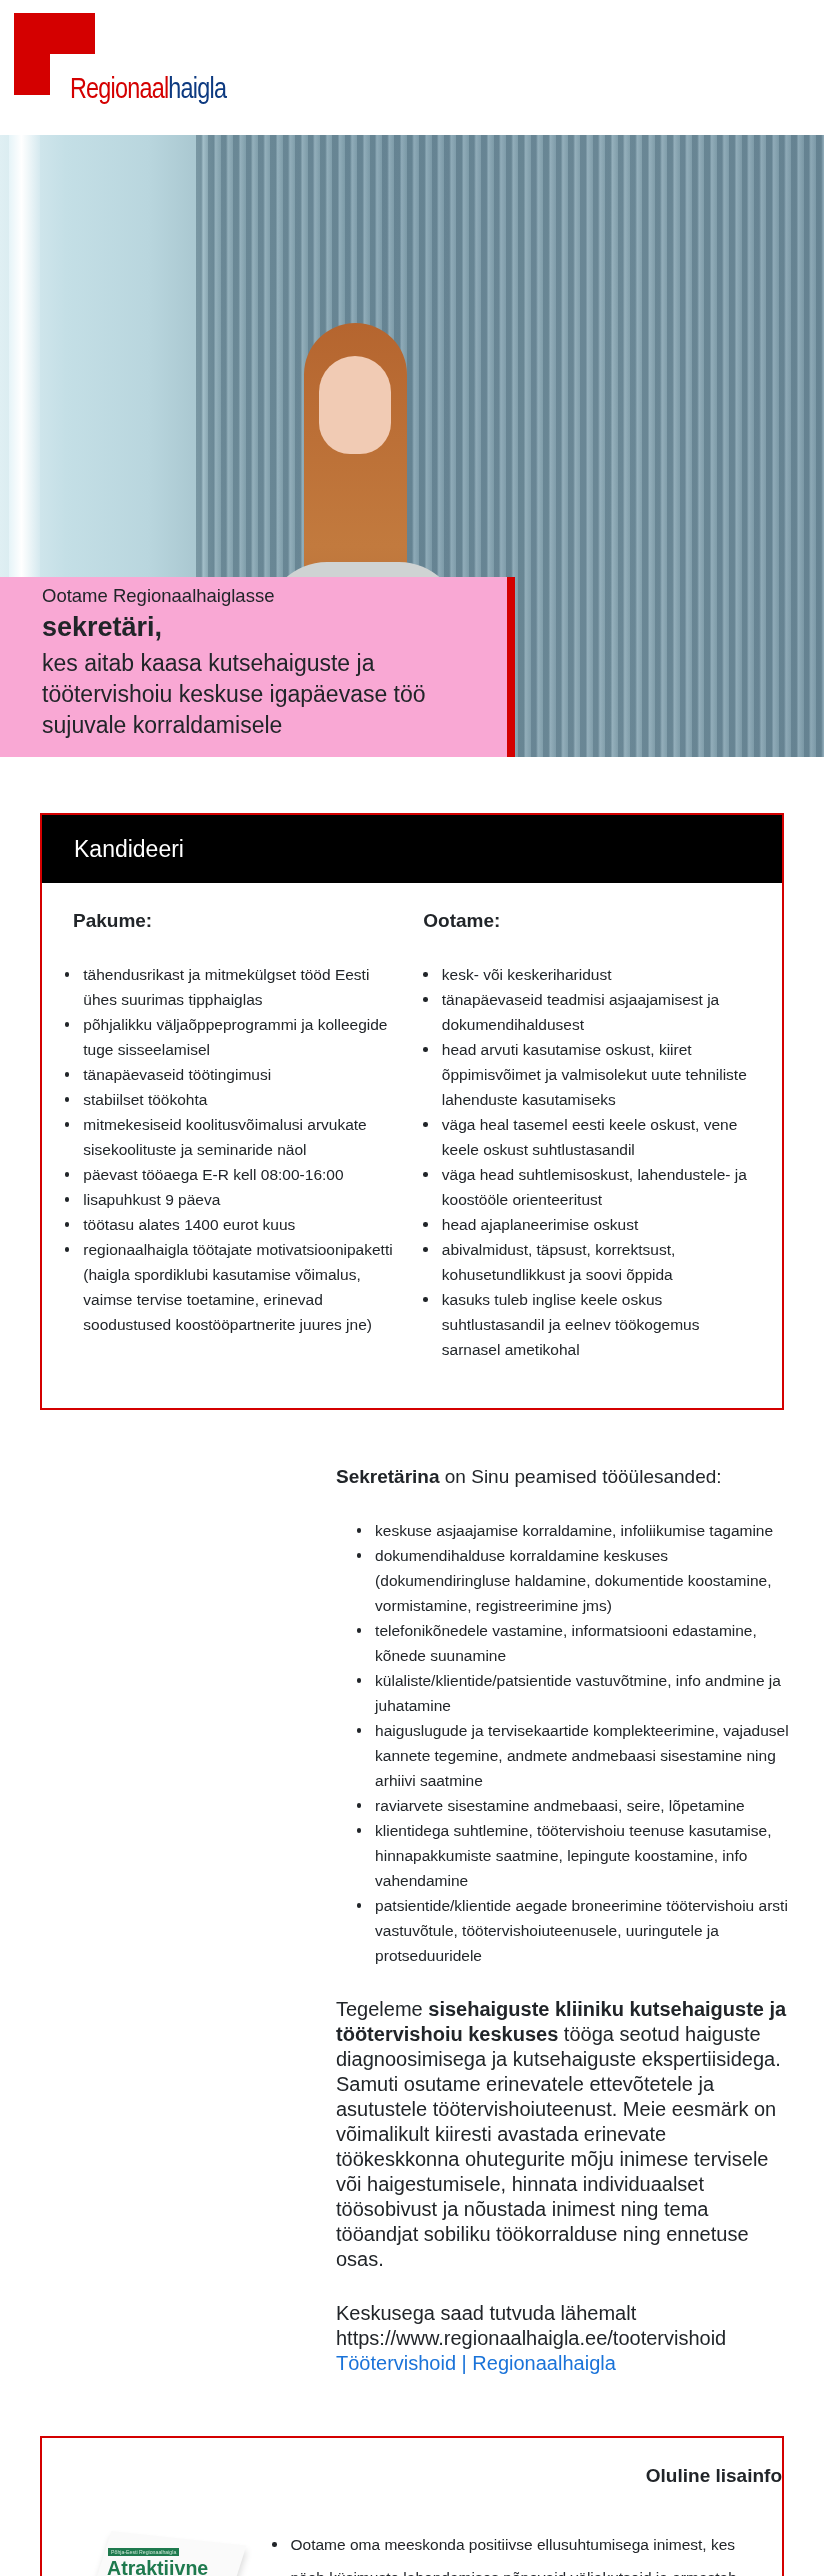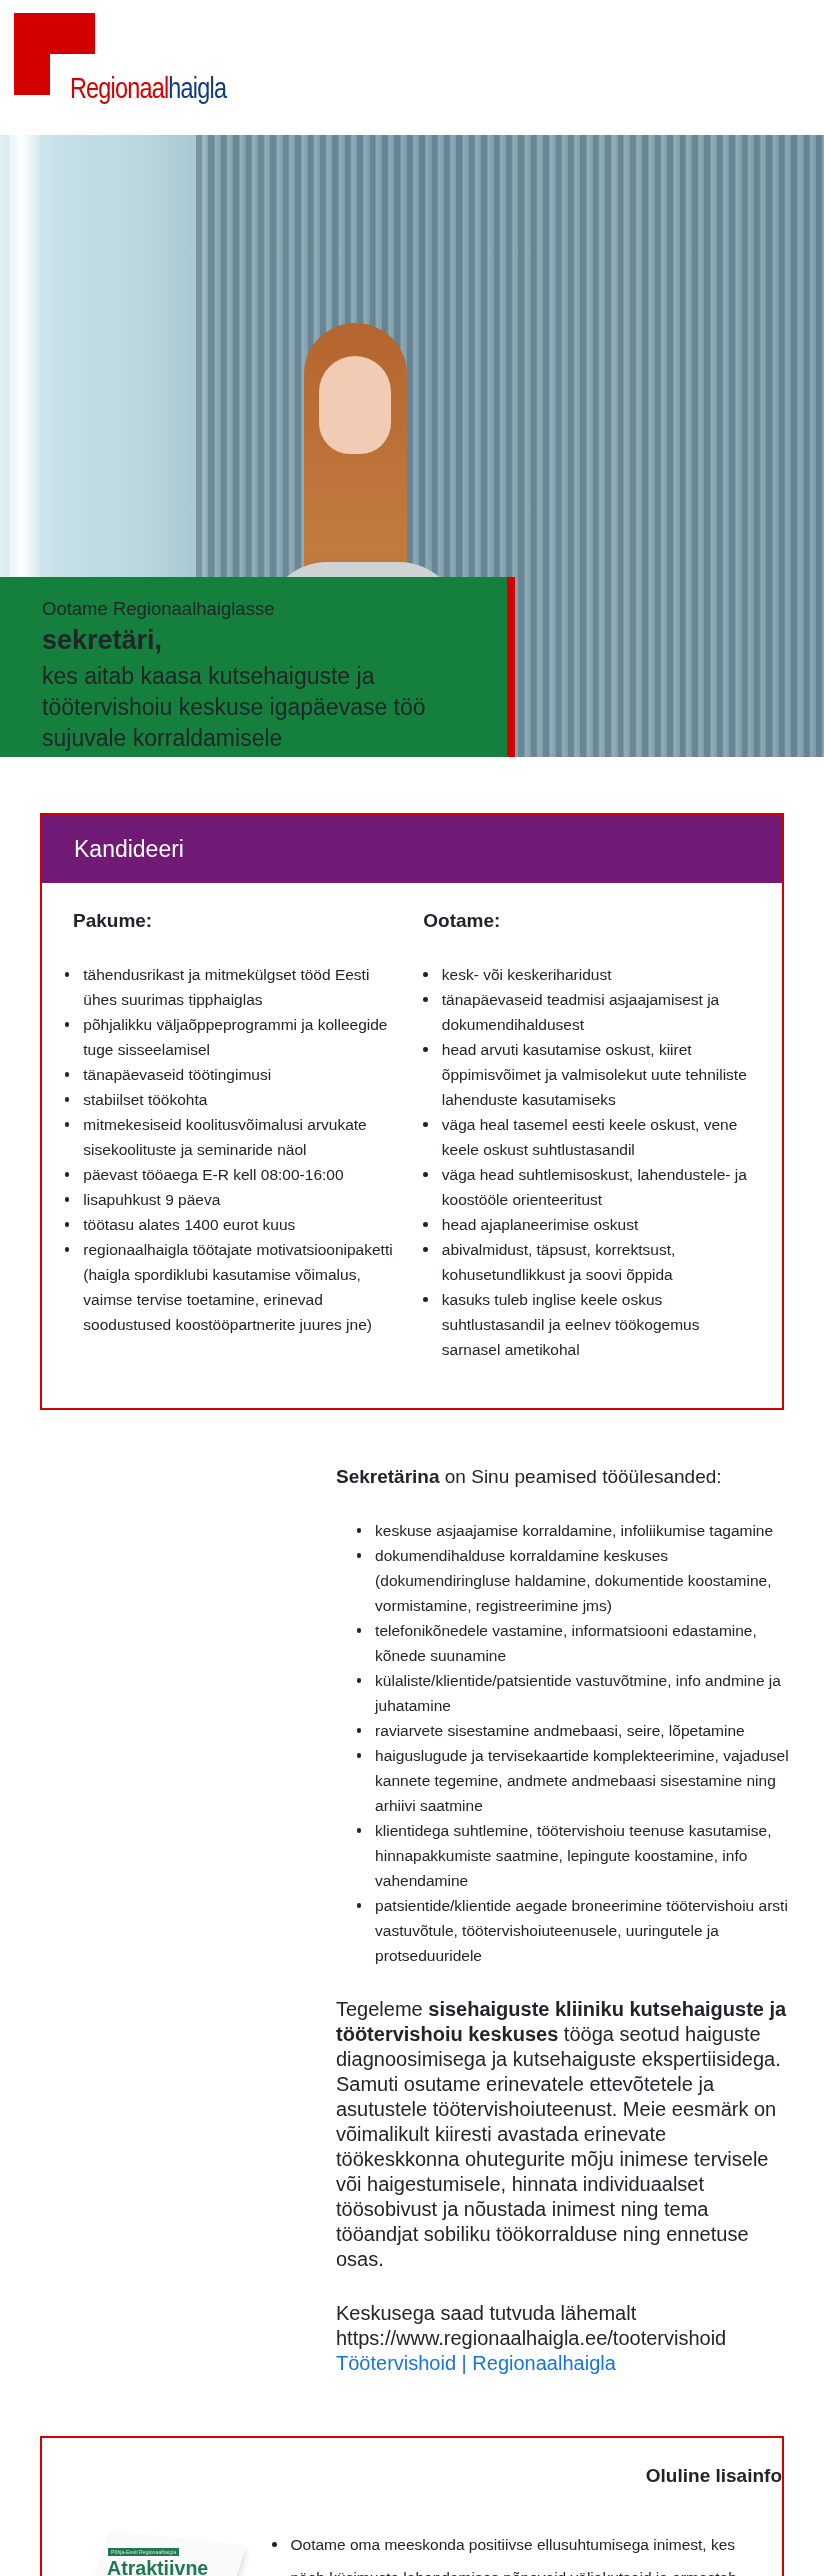--- a/index.html
+++ b/index.html
@@ -23,29 +23,29 @@
   .hero-image .stripes { position: absolute; left: 196px; top: 0; right: 0; bottom: 0;
     background: repeating-linear-gradient(90deg, rgba(80,110,125,0.55) 0px, rgba(80,110,125,0.55) 5.2px, rgba(170,195,205,0.35) 7.2px, rgba(120,150,162,0.45) 12.4px); }
   .hero-image .window { position: absolute; left: 9.3px; top: 0; width: 31px; bottom: 0; background: linear-gradient(90deg, #e6f4f8, #ffffff 40%, #d5e9ef); }
   .person { position: absolute; left: 216px; top: 118px; width: 289px; height: 505px; }
   .person .hair { position: absolute; left: 88px; top: 70px; width: 103px; height: 371px; border-radius: 52px 52px 20.6px 20.6px; background: linear-gradient(180deg, #b5652f, #c27a3e 60%, #b06a34); }
   .person .face { position: absolute; left: 103px; top: 103px; width: 72px; height: 98px; border-radius: 36px 36px 31px 31px; background: #f1cbb4; }
   .person .torso { position: absolute; left: 49px; top: 309px; width: 196px; height: 206px; border-radius: 62px 62px 0 0; background: #cfd3d3; }
   .person .arm { position: absolute; left: 46px; top: 330px; width: 36px; height: 180px; border-radius: 20.6px; background: #f0c9ad; }
   .person .folder { position: absolute; left: 2.6px; top: 422px; width: 72px; height: 113px; background: #1f2a38; transform: rotate(-14deg); border-radius: 2.1px; }
 
-  .hero-text { position: absolute; left: 0; top: 442px; width: 507px; height: 180px; background: #15803d; padding: 20px 0 0 42px; }
+  .hero-text { position: absolute; left: 0; top: 442px; width: 507px; height: 180px; background: #f9a8d4; padding: 7px 0 0 42px; }
   .hero-bar { position: absolute; left: 507px; top: 442px; width: 8.2px; height: 180px; background: #d40000; }
   .hero-intro { font-size: 18.5px; font-weight: 300; color: #212529; line-height: 1.35; }
   .hero-role { font-size: 27px; font-weight: 700; color: #212529; line-height: 1.2; margin: 2.1px 0 4.1px; }
   .hero-desc { font-size: 23px; color: #212529; line-height: 1.36; width: 422px; }
 
   .apply-wrap { padding: 56px 40px 0 40px; }
   .apply-box { border: 2.1px solid #d40000; background: #ffffff; }
-  .apply-header { background: #701a75; height: 68px; padding-left: 32px; display: flex; align-items: center; }
+  .apply-header { background: #000000; height: 68px; padding-left: 32px; display: flex; align-items: center; }
   .apply-header span { color: #ffffff; font-size: 23px; font-weight: 300; }
   .apply-cols { display: flex; padding: 20.6px 0 46px 0; }
   .col { width: 50%; }
   .col.left { padding-left: 31px; padding-right: 15.5px; }
   .col.right { padding-left: 11.3px; padding-right: 20.6px; }
   .col h3 { font-size: 19px; font-weight: 700; margin: 6.2px 0 30px; color: #212529; }
   .col ul { list-style: none; }
   .col li { position: relative; padding-left: 18.5px; font-size: 15.5px; line-height: 25px; color: #212529; }
   .col li::before { content: ""; position: absolute; left: 0; top: 10.3px; width: 4.6px; height: 4.6px; border-radius: 50%; background: #212529; }
   .col.left ul { margin-left: -8.2px; }
@@ -150,22 +150,22 @@
     </div>
   </div>
 
   <div class="tasks">
     <h2><b>Sekretärina</b><span> on Sinu peamised tööülesanded:</span></h2>
     <ul id="tasks-list">
         <li>keskuse asjaajamise korraldamine, infoliikumise tagamine</li>
         <li>dokumendihalduse korraldamine keskuses (dokumendiringluse haldamine, dokumentide koostamine, vormistamine, registreerimine jms)</li>
         <li>telefonikõnedele vastamine, informatsiooni edastamine, kõnede suunamine</li>
         <li>külaliste/klientide/patsientide vastuvõtmine, info andmine ja juhatamine</li>
+        <li>haiguslugude ja tervisekaartide komplekteerimine, vajadusel kannete tegemine, andmete andmebaasi sisestamine ning arhiivi saatmine</li>
         <li>raviarvete sisestamine andmebaasi, seire, lõpetamine</li>
-        <li>haiguslugude ja tervisekaartide komplekteerimine, vajadusel kannete tegemine, andmete andmebaasi sisestamine ning arhiivi saatmine</li>
         <li>klientidega suhtlemine, töötervishoiu teenuse kasutamise, hinnapakkumiste saatmine, lepingute koostamine, info vahendamine</li>
         <li>patsientide/klientide aegade broneerimine töötervishoiu arsti vastuvõtule, töötervishoiuteenusele, uuringutele ja protseduuridele</li>
       </ul>
     <p><span>Tegeleme </span><b>sisehaiguste kliiniku kutsehaiguste ja töötervishoiu keskuses</b><span> tööga seotud haiguste diagnoosimisega ja kutsehaiguste ekspertiisidega. Samuti osutame erinevatele ettevõtetele ja asutustele töötervishoiuteenust. Meie eesmärk on võimalikult kiiresti avastada erinevate töökeskkonna ohutegurite mõju inimese tervisele või haigestumisele, hinnata individuaalset töösobivust ja nõustada inimest ning tema tööandjat sobiliku töökorralduse ning ennetuse osas.</span></p>
     <p>
       <span class="plain">Keskusega saad tutvuda lähemalt</span>
       <span class="plain">https://www.regionaalhaigla.ee/tootervishoid</span>
       <a class="link">Töötervishoid | Regionaalhaigla</a>
     </p>
   </div>

